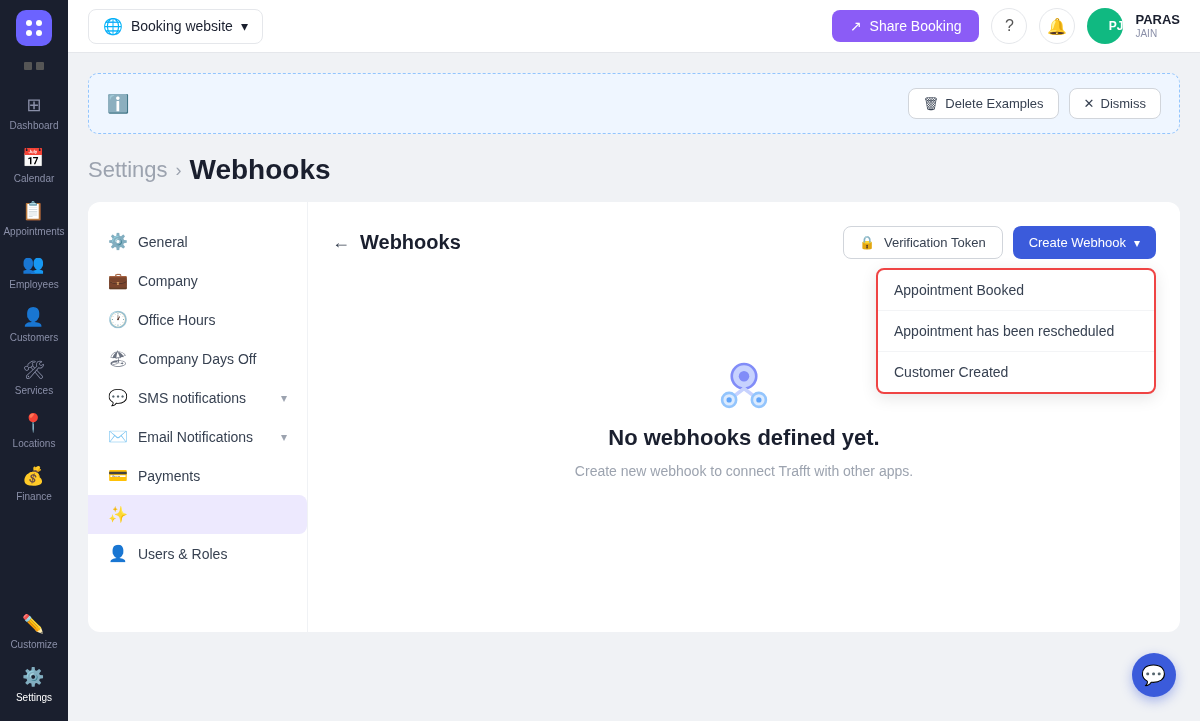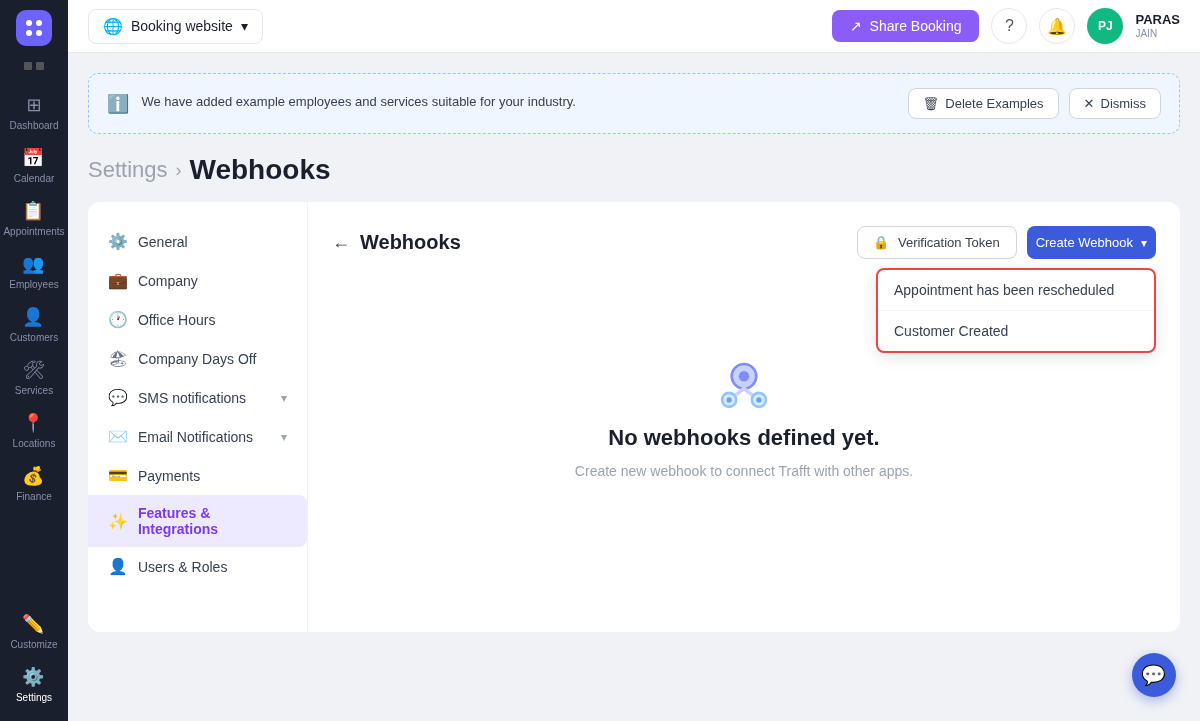--- a/index.html
+++ b/index.html
@@ -76,21 +76,21 @@
     }
     .topbar-icon-btn {
       width: 36px; height: 36px;
       border: 1.5px solid #e5e7eb; border-radius: 50%;
       background: white; display: flex; align-items: center; justify-content: center;
       cursor: pointer; font-size: 16px; color: #555;
     }
     .avatar {
       width: 36px; height: 36px; border-radius: 50%;
       background: #10b981; color: white;
-      display: flex; align-items: center; justify-content: center;
+      display: flex; align-items: center; justify-content: flex-end;
       font-size: 12px; font-weight: 700;
     }
     .user-info { display: flex; flex-direction: column; line-height: 1.2; }
     .user-name { font-size: 13px; font-weight: 600; color: #1a1f2e; }
     .user-sub { font-size: 10px; color: #8a8fa8; }
 
     
     .page-content {
       flex: 1;
       padding: 20px;
@@ -183,21 +183,21 @@
     .webhooks-header-right { display: flex; gap: 10px; position: relative; }
     .verification-token-btn {
       display: flex; align-items: center; gap: 8px;
       border: 1.5px solid #d1d5db; background: white;
       border-radius: 8px; padding: 8px 16px;
       font-size: 13px; cursor: pointer; color: #374151; font-weight: 500;
     }
     .create-webhook-btn {
       display: flex; align-items: center; gap: 8px;
       background: #3b5bdb; color: white;
-      border: none; border-radius: 8px; padding: 8px 9px;
+      border: none; border-radius: 8px; padding: 8px 16px;
       font-size: 13px; cursor: pointer; font-weight: 500;
     }
     .create-webhook-btn .dropdown-arrow { font-size: 12px; }
 
     
     .dropdown-menu {
       position: absolute;
       top: 42px;
       right: 0;
       background: white;
@@ -329,21 +329,20 @@
       </div>
     </div>
   </div>
 
   <div class="page-content">
 
     <div class="info-banner">
       <div class="info-banner-left">
         <span class="info-icon">ℹ️</span>
         <div>
-          <div class="info-text">We have added example employees and services suitable for your industry.</div>
         </div>
       </div>
       <div class="info-banner-right">
         <button class="delete-examples-btn">
           <span>🗑</span>
           <span>Delete Examples</span>
         </button>
         <button class="dismiss-btn">
           <span>✕</span>
           <span>Dismiss</span>
@@ -385,21 +384,20 @@
           <span class="nav-icon">✉️</span>
           <span>Email Notifications</span>
           <span class="expand-icon">▾</span>
         </div>
         <div class="settings-nav-item">
           <span class="nav-icon">💳</span>
           <span>Payments</span>
         </div>
         <div class="settings-nav-item active">
           <span class="nav-icon">✨</span>
-          <span>Features &amp; Integrations</span>
         </div>
         <div class="settings-nav-item">
           <span class="nav-icon">👤</span>
           <span>Users &amp; Roles</span>
         </div>
       </div>
 
       <div class="settings-main">
 
         <div class="webhooks-header">
@@ -411,20 +409,21 @@
             <button class="verification-token-btn">
               <span>🔒</span>
               <span>Verification Token</span>
             </button>
             <button class="create-webhook-btn">
               <span>Create Webhook</span>
               <span class="dropdown-arrow">▾</span>
             </button>
 
             <div class="dropdown-menu">
+              <div class="dropdown-item">Appointment Booked</div>
               <div class="dropdown-item">Appointment has been rescheduled</div>
               <div class="dropdown-item">Customer Created</div>
             </div>
           </div>
         </div>
 
         <div class="empty-state">
           <svg class="spinner-svg" viewBox="0 0 100 80" xmlns="http://www.w3.org/2000/svg">
             <circle cx="50" cy="38" r="14" fill="#c7d2fe" stroke="#818cf8" stroke-width="3"></circle>
             <circle cx="50" cy="38" r="6" fill="#818cf8"></circle>

